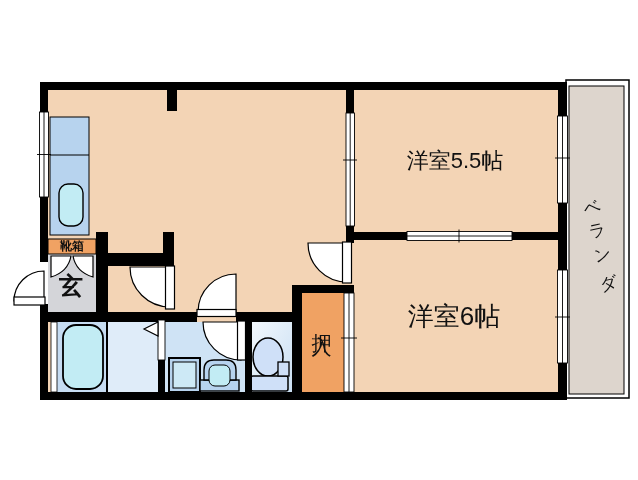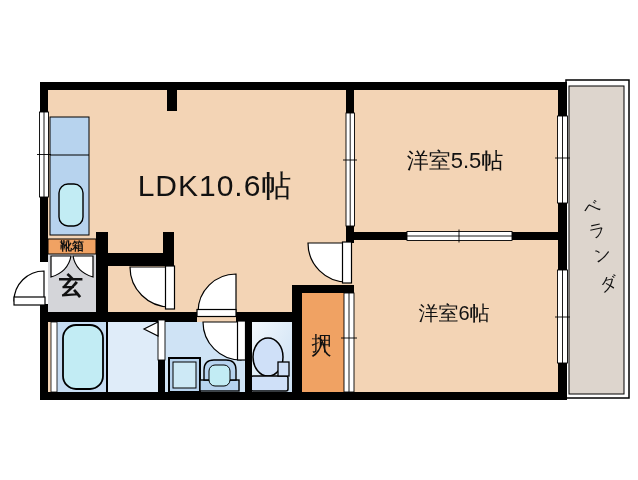--- a/index.html
+++ b/index.html
@@ -2,21 +2,21 @@
 <html style="--wall: #000000; --room-floor: #f3d4b5; --veranda-floor: #ddd5cd; --entrance-floor: #d4d5d9; --closet-orange: #f0a263; --bath-floor: #c6dcf2; --dressing-floor: #dfecf9; --washroom-floor: #cfe3f5; --kitchen-counter: #b7d3ee; --fixture-water: #c2ecf4; --toilet-fixture: #cfe0f8;"><head>
 <meta charset="utf-8">
 <style>
   html,body{margin:0;padding:0;background:#ffffff;}
   #stage{position:relative;width:638px;height:480px;background:#fff;overflow:hidden;
          font-family:"Liberation Sans","DejaVu Sans",sans-serif;}
   #plan{position:absolute;left:0;top:0;}
   .label{position:absolute;color:#111;white-space:nowrap;line-height:1.05;}
   .lbl-ldk{left:115px;top:170px;width:200px;text-align:center;font-size:30px;letter-spacing:1px;}
   .lbl-y55{left:395px;top:149px;width:120px;text-align:center;font-size:22px;}
-  .lbl-y6{left:394px;top:303px;width:120px;text-align:center;font-size:20px;}
+  .lbl-y6{left:394px;top:303px;width:120px;text-align:center;font-size:26px;}
   .lbl-veranda{left:579px;top:188px;font-size:17px;writing-mode:vertical-rl;text-orientation:upright;
                letter-spacing:6px;transform:rotate(-12deg);transform-origin:50% 0;}
   .lbl-oshiire{left:311px;top:317px;font-size:20px;writing-mode:vertical-rl;text-orientation:upright;letter-spacing:3px;}
   .lbl-gen{left:59px;top:273px;font-size:24px;font-weight:600;}
   .lbl-kutsubako{left:48px;top:240px;width:48px;text-align:center;font-size:12px;font-weight:600;}
 </style>
 </head>
 <body>
 
 <div id="stage">
@@ -150,21 +150,20 @@
       <rect x="342.5" y="242" width="9" height="41"></rect>
     </g>
     <g>
       <path d="M51,256 L71,256 Q68,272 51,277 Z"></path>
       <path d="M93,256 L73,256 Q76,272 93,277 Z"></path>
     </g>
     <path d="M158,322 L144,329 L158,336 Z"></path>
   </g>
 </svg>
 
-<div class="label lbl-ldk">LDK10.6帖</div>
 <div class="label lbl-y55">洋室5.5帖</div>
 <div class="label lbl-y6">洋室6帖</div>
 <div class="label lbl-veranda">ベランダ</div>
 <div class="label lbl-oshiire">押入</div>
 <div class="label lbl-gen">玄</div>
 <div class="label lbl-kutsubako">靴箱</div>
 
 </div>
 
 </body></html>

